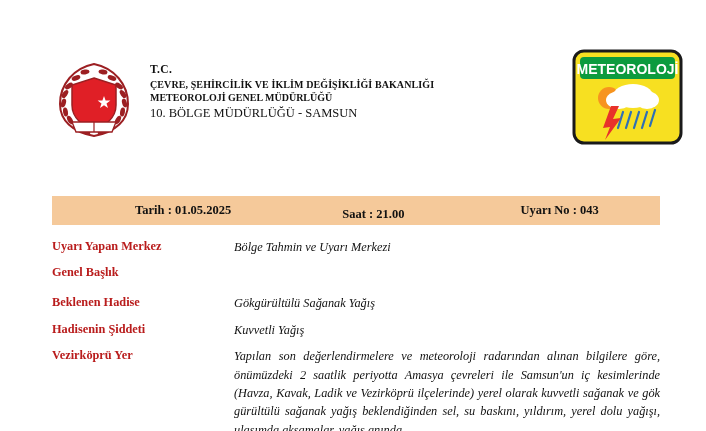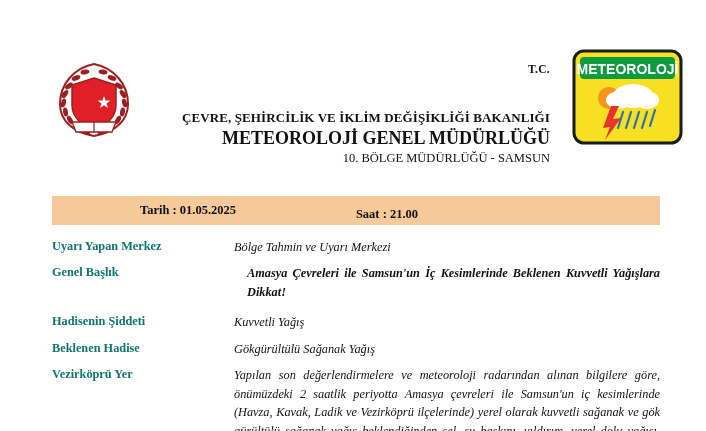--- a/index.html
+++ b/index.html
@@ -33,36 +33,35 @@
     width: 84px;
     height: 82px;
   }
   .emblem svg { display: block; }
 
   .header-text {
     position: absolute;
     left: 150px;
     top: 62px;
     width: 400px;
-    text-align: right;
+    text-align: left;
     line-height: 1.35;
   }
   .header-text .tc {
     font-size: 11.5px;
     font-weight: bold;
     letter-spacing: 0.3px;
   }
   .header-text .l1 {
-    font-size: 13px;
+    font-size: 10px;
     font-weight: bold;
     letter-spacing: 0.1px;
-    margin-top: 31px;
   }
   .header-text .l2 {
-    font-size: 18px;
+    font-size: 10px;
     font-weight: bold;
   }
   .header-text .l3 {
     font-size: 12.5px;
     font-weight: normal;
   }
 
   .logo {
     position: absolute;
     right: 22px;
@@ -104,33 +103,33 @@
   }
   .row {
     display: flex;
     align-items: flex-start;
     margin-bottom: 8px;
   }
   .row .label {
     width: 182px;
     flex: 0 0 182px;
     font-weight: bold;
-    color: #0f766e;
+    color: #b91c1c;
     line-height: 1.45;
   }
   .row .value {
     flex: 1 1 auto;
     line-height: 1.5;
     text-align: justify;
     font-style: italic;
   }
   .row .value.bold {
     font-weight: bold;
   }
-  .row.title-row { margin-bottom: 12px; gap: 13px; }
+  .row.title-row { margin-bottom: 12px; }
   .row.last .value { text-align: justify; }
 </style>
 </head>
 <body>
 
 <div class="page">
 
   <div class="header">
 
     <div class="emblem">
@@ -196,43 +195,43 @@
         </g>
 
         <polygon fill="#e8322a" points="40,58 32,80 39,79 34,92 50,70 42,71 48,58"></polygon>
       </svg>
     </div>
   </div>
 
   <div class="info-bar">
     <div class="cell c1">Tarih : 01.05.2025</div>
     <div class="cell c2">Saat : 21.00</div>
+    <div class="cell c3">Uyarı No : 043</div>
   </div>
 
   <div class="body-table">
 
     <div class="row">
       <div class="label">Uyarı Yapan Merkez</div>
       <div class="value">Bölge Tahmin ve Uyarı Merkezi</div>
     </div>
 
     <div class="row title-row">
       <div class="label">Genel Başlık</div>
-      <div class="value bold">Amasya Çevreleri ile Samsun'un İç Kesimlerinde Beklenen Kuvvetli Yağışlara Dikkat!</div>
+    </div>
+
+    <div class="row">
+      <div class="label">Beklenen Hadise</div>
+      <div class="value">Gökgürültülü Sağanak Yağış</div>
     </div>
 
     <div class="row">
       <div class="label">Hadisenin Şiddeti</div>
       <div class="value">Kuvvetli Yağış</div>
     </div>
 
-    <div class="row">
-      <div class="label">Beklenen Hadise</div>
-      <div class="value">Gökgürültülü Sağanak Yağış</div>
-    </div>
-
     <div class="row last">
       <div class="label">Vezirköprü Yer</div>
       <div class="value">Yapılan son değerlendirmelere ve meteoroloji radarından alınan bilgilere göre, önümüzdeki 2 saatlik periyotta Amasya çevreleri ile Samsun'un iç kesimlerinde (Havza, Kavak, Ladik ve Vezirköprü ilçelerinde) yerel olarak kuvvetli sağanak ve gök gürültülü sağanak yağış beklendiğinden sel, su baskını, yıldırım, yerel dolu yağışı, ulaşımda aksamalar, yağış anında</div>
     </div>
 
   </div>
 </div>
 
 </body></html>

